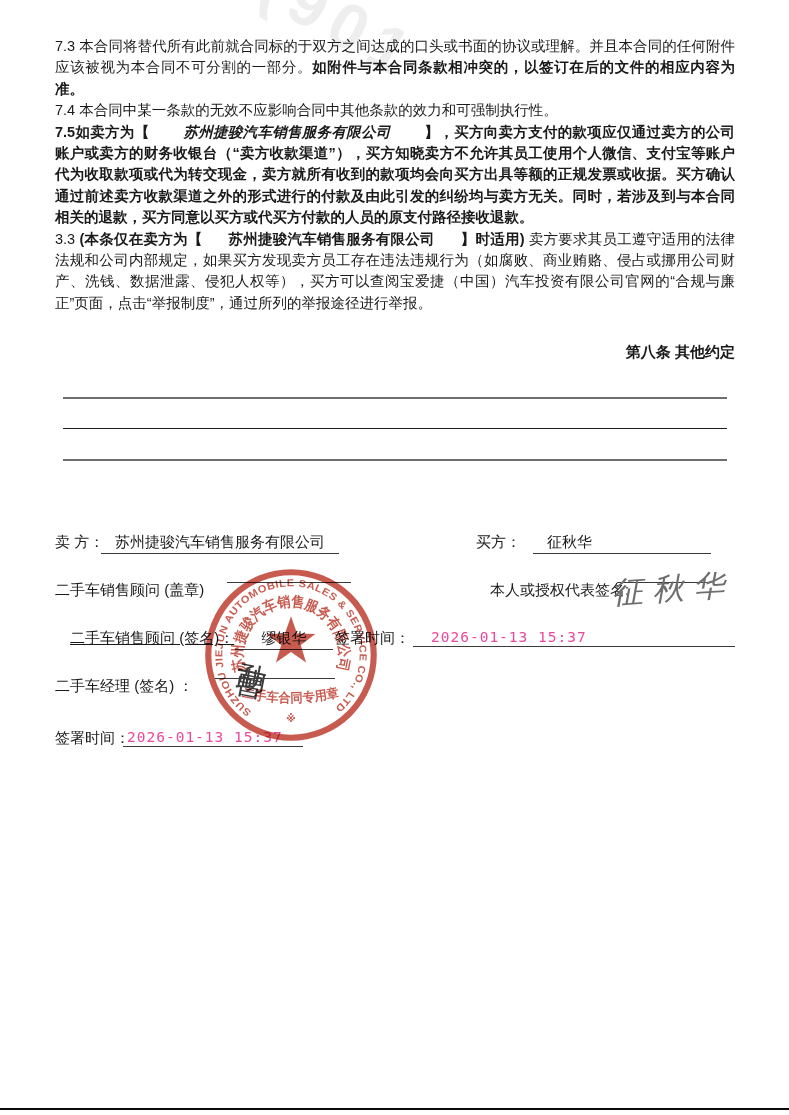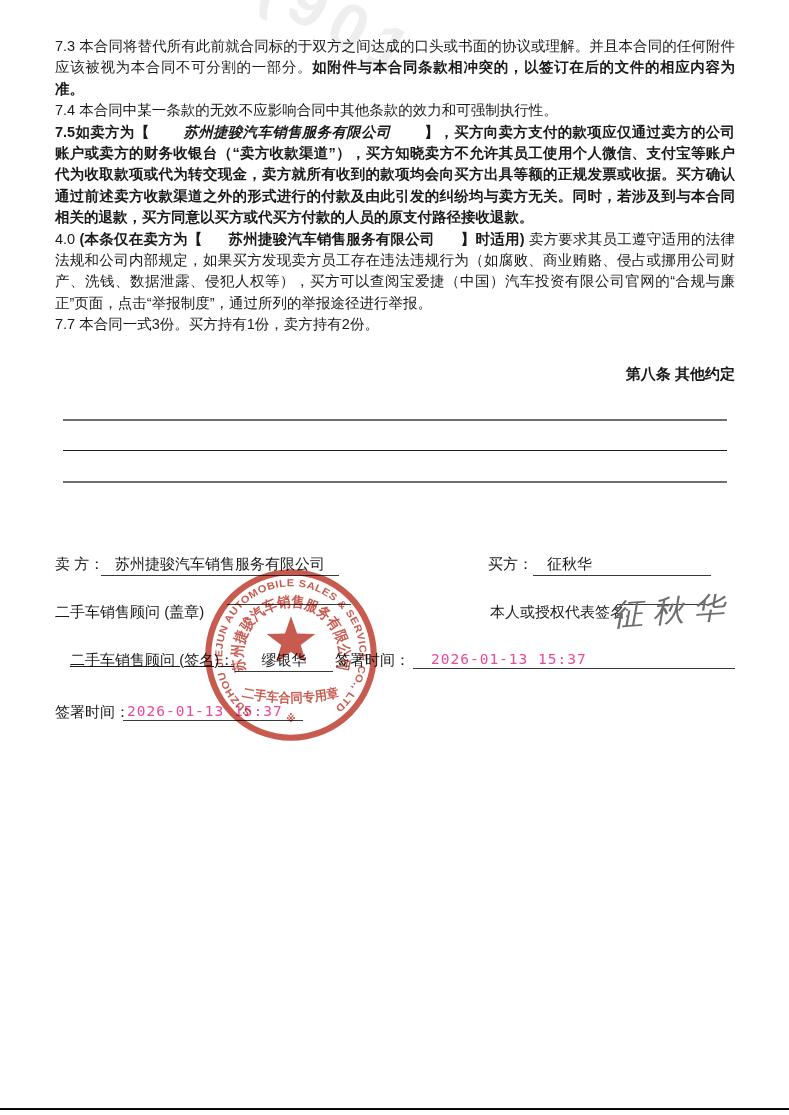--- a/index.html
+++ b/index.html
@@ -96,56 +96,60 @@
 
   <div class="watermark">91(901</div>
 
   <div class="content">
     <p class="clause"><span>7.3  本合同将替代所有此前就合同标的于双方之间达成的口头或书面的协议或理解。并且本合同的任何附件应该被视为本合同不可分割的一部分。</span><span class="b">如附件与本合同条款相冲突的，以签订在后的文件的相应内容为准。</span></p>
 
     <p class="clause"><span>7.4  本合同中某一条款的无效不应影响合同中其他条款的效力和可强制执行性。</span></p>
 
     <p class="clause"><span class="b">7.5如卖方为【</span><span class="bi gap-wide">苏州捷骏汽车销售服务有限公司</span><span class="b">】，买方向卖方支付的款项应仅通过卖方的公司账户或卖方的财务收银台（“卖方收款渠道”），买方知晓卖方不允许其员工使用个人微信、支付宝等账户代为收取款项或代为转交现金，卖方就所有收到的款项均会向买方出具等额的正规发票或收据。买方确认通过前述卖方收款渠道之外的形式进行的付款及由此引发的纠纷均与卖方无关。同时，若涉及到与本合同相关的退款，买方同意以买方或代买方付款的人员的原支付路径接收退款。</span></p>
 
-    <p class="clause"><span>4.0 </span><span class="b">(本条仅在卖方为【</span><span class="b gap-med">苏州捷骏汽车销售服务有限公司</span><span class="b">】时适用)</span><span> 卖方要求其员工遵守适用的法律法规和公司内部规定，如果买方发现卖方员工存在违法违规行为（如腐败、商业贿赂、侵占或挪用公司财产、洗钱、数据泄露、侵犯人权等），买方可以查阅宝爱捷（中国）汽车投资有限公司官网的“合规与廉正”页面，点击“举报制度”，通过所列的举报途径进行举报。</span></p>
+    <p class="clause"><span>3.3 </span><span class="b">(本条仅在卖方为【</span><span class="b gap-med">苏州捷骏汽车销售服务有限公司</span><span class="b">】时适用)</span><span> 卖方要求其员工遵守适用的法律法规和公司内部规定，如果买方发现卖方员工存在违法违规行为（如腐败、商业贿赂、侵占或挪用公司财产、洗钱、数据泄露、侵犯人权等），买方可以查阅宝爱捷（中国）汽车投资有限公司官网的“合规与廉正”页面，点击“举报制度”，通过所列的举报途径进行举报。</span></p>
 
-    <p class="clause"><span>7.7  本合同一式3份。买方持有1份，卖方持有2份。</span></p>
 
     <div class="article-heading">第八条 其他约定</div>
 
     <div class="blank-lines">
       <div class="blank-line l1"></div>
       <div class="blank-line l2"></div>
       <div class="blank-line l3"></div>
     </div>
 
     <div class="sig-block">
 
       <div class="sig-row">
         <span class="abs" style="left:0;">卖 方：</span>
         <span class="abs u" style="left:46px;width:230px;">苏州捷骏汽车销售服务有限公司</span>
-        <span class="abs" style="left:433px;">买方：</span>
+        <span class="abs" style="left:421px;">买方：</span>
         <span class="abs u" style="left:478px;width:160px;text-align:left;padding-left:14px;">征秋华</span>
       </div>
 
       <div class="sig-row">
         <span class="abs" style="left:0;">二手车销售顾问 (盖章)</span>
         <span class="abs u" style="left:172px;width:116px;"></span>
         <span class="abs" style="left:435px;">本人或授权代表签名:</span>
         <span class="abs u" style="left:562px;width:82px;"></span>
         <span class="hand-sign" style="left:560px;">征秋华</span>
       </div>
 
       <div class="sig-row">
         <span class="abs" style="left:15px;text-decoration:underline;">二手车销售顾问 (签名)：</span>
         <span class="abs u" style="left:180px;width:90px;">缪银华</span>
         <span class="abs" style="left:280px;">签署时间：</span>
         <span class="abs u mono-time" style="left:358px;width:300px;padding-left:18px;">2026-01-13 15:37</span>
       </div>
 
+      <div class="sig-row">
+        <span class="abs" style="left:0;">二手车经理 (签名) ：</span>
+        <span class="abs u" style="left:160px;width:112px;"></span>
+        <span class="hand-sign-manager">曹勐</span>
+      </div>
 
       <div class="sig-row" style="margin-top:4px;">
         <span class="abs" style="left:0;">签署时间：</span>
         <span class="abs u mono-time" style="left:68px;width:172px;">2026-01-13 15:37</span>
       </div>
 
     </div>
   </div>
 
   <svg class="seal" viewBox="0 0 200 200">

